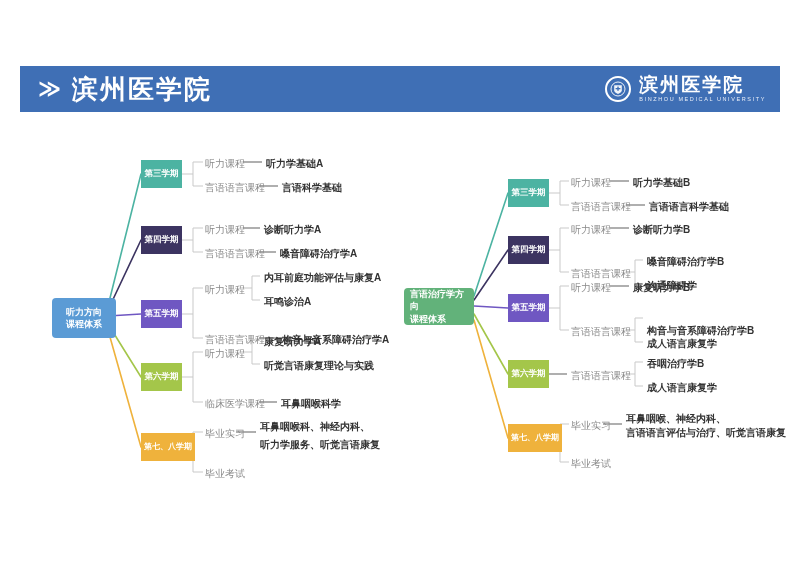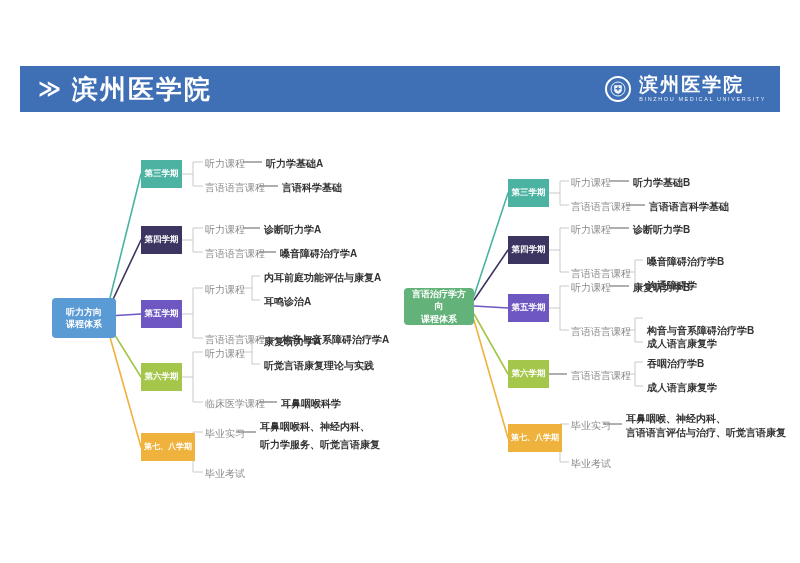--- a/index.html
+++ b/index.html
@@ -42,21 +42,21 @@
     font-family:"Liberation Serif","DejaVu Serif",serif;}
   .brand-en{color:#e8eef8;font-size:5.5px;letter-spacing:1.6px;margin-top:3px;}
 
   
   .canvas{position:absolute;left:0;top:120px;width:800px;height:443px;}
   svg.links{position:absolute;left:0;top:0;width:800px;height:443px;pointer-events:none;}
 
   .node{
     position:absolute;box-sizing:border-box;
     display:flex;align-items:center;justify-content:center;
-    color:#ffffff;font-weight:bold;text-align:center;
+    color:#ffffff;font-weight:bold;
     line-height:1.35;
   }
   .root{
     font-size:9px;padding:4px 6px;
     border-radius:4px;
   }
   .sem{
     font-size:8.5px;
   }
 

